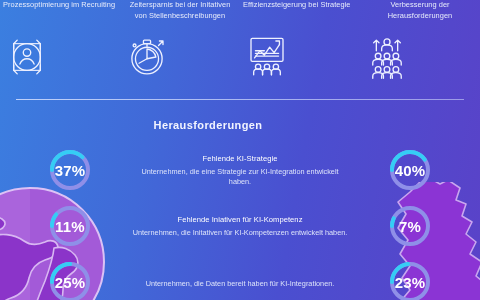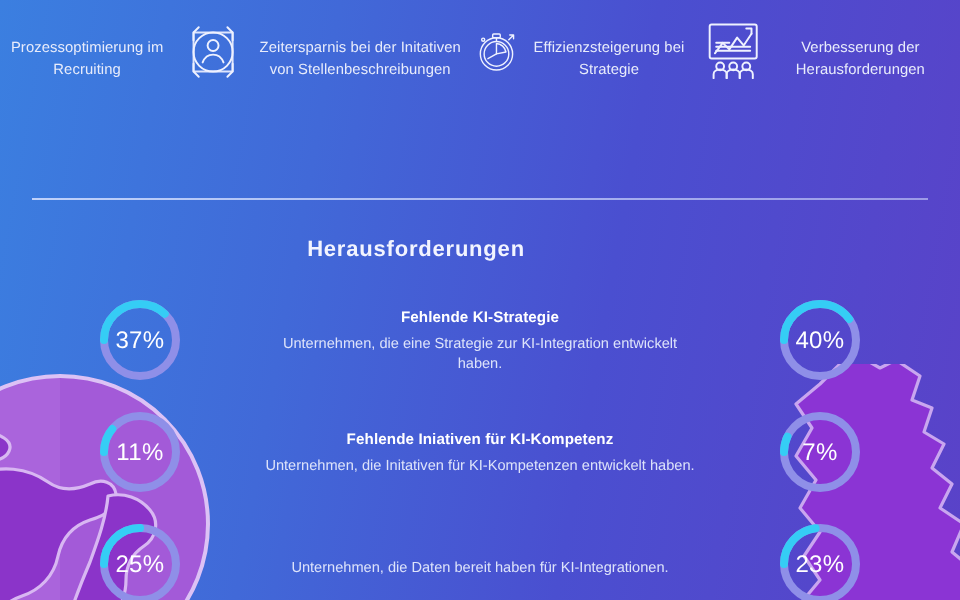--- a/index.html
+++ b/index.html
@@ -15,21 +15,21 @@
   
   .bg-art{position:absolute;pointer-events:none;}
   #globe{left:-46px;top:186px;width:152px;height:152px;}
   #mapshape{right:-8px;top:182px;width:92px;height:130px;}
 
   
   #benefits{
     position:absolute;left:0;top:0;width:480px;height:88px;
     display:flex;align-items:flex-start;
   }
-  .benefit{flex:1 1 0;display:flex;align-items:flex-end;}
+  .benefit{flex:1 1 0;display:flex;flex-direction:column;align-items:flex-start;}
   .benefit-label{
     color:#e8ecfb;font-size:7.4px;line-height:10.5px;text-align:center;
     letter-spacing:.05px;padding:0 3px;min-height:31px;
   }
   .benefit-icon{margin-top:2px;width:54px;height:48px;display:flex;align-items:center;justify-content:center;}
   .benefit-icon svg{width:100%;height:100%;}
 
   
   #divider{
     position:absolute;left:16px;top:99px;width:448px;height:1px;
@@ -41,32 +41,32 @@
     position:absolute;left:0;top:119px;width:416px;text-align:center;
     color:#f2f4ff;font-size:11px;font-weight:bold;letter-spacing:.4px;
   }
   #rows{position:absolute;left:0;top:142px;width:480px;}
   .row{
     display:flex;align-items:center;justify-content:center;
     height:56px;
   }
   .row-text{width:218px;text-align:center;padding:0 4px;}
   .row-title{
-    color:#ffffff;font-size:7.6px;font-weight:bold;line-height:10px;
+    color:#ffffff;font-size:7.6px;font-weight:normal;line-height:10px;
     letter-spacing:.05px;
   }
   .row-desc{
     color:#dde3fa;font-size:7.3px;line-height:10px;margin-top:3px;
   }
   
   .donut{position:relative;width:46px;height:46px;flex:0 0 46px;}
   .donut svg{position:absolute;inset:0;width:46px;height:46px;transform:rotate(-90deg);}
   .donut .val{
     position:absolute;inset:0;display:flex;align-items:center;justify-content:center;
-    color:#ffffff;font-size:12px;font-weight:normal;letter-spacing:.2px;
+    color:#ffffff;font-size:15px;font-weight:bold;letter-spacing:.2px;
   }
   .gap-l{width:34px;}
   .gap-r{width:34px;}
 </style>
 </head>
 <body>
 
 <div id="stage">
 
   <div class="bg-art" id="globe">

